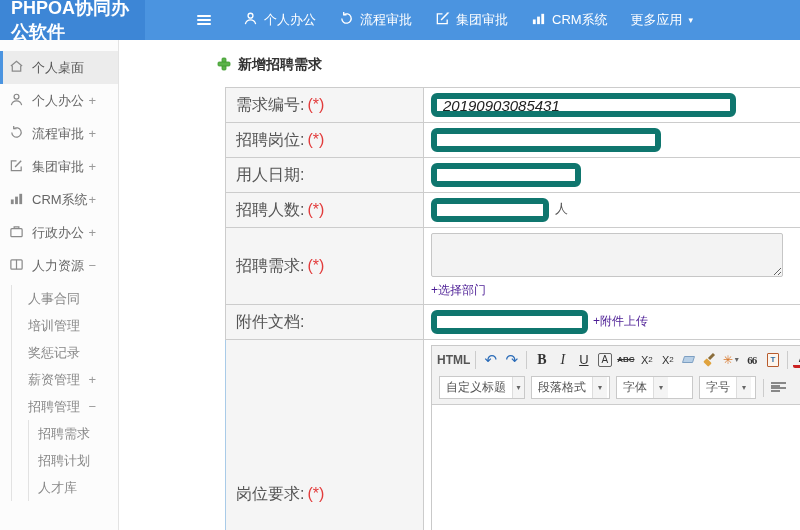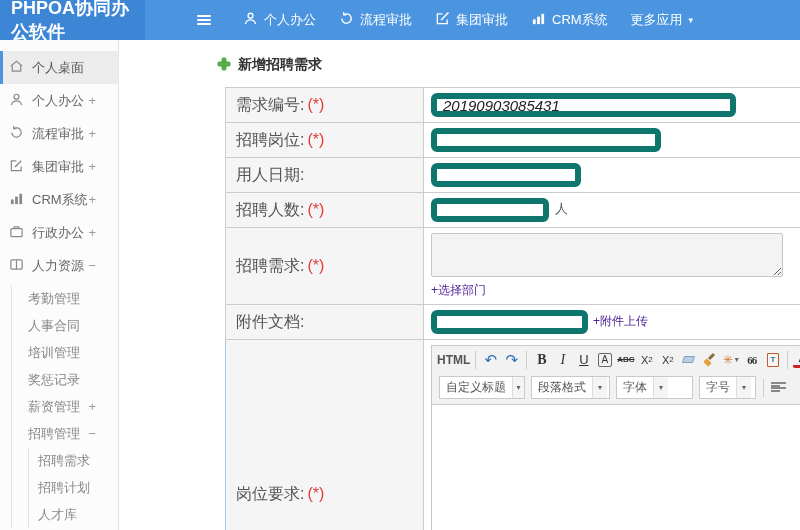--- a/index.html
+++ b/index.html
@@ -205,23 +205,20 @@
     <span><svg width="15" height="15" viewBox="0 0 16 16">
           <rect x="2" y="3" width="12" height="10" rx="1" fill="none" stroke="currentColor" stroke-width="1.3"></rect>
           <path d="M8 3v10" fill="none" stroke="currentColor" stroke-width="1.3"></path>
         </svg></span>
     <span class="lbl">人力资源</span>
     <span class="exp">−</span>
   </div>
 
   <div class="sub1">
     <div class="s-item">
-      <span class="lbl">考勤管理</span>
-    </div>
-    <div class="s-item">
       <span class="lbl">人事合同</span>
     </div>
     <div class="s-item">
       <span class="lbl">培训管理</span>
     </div>
     <div class="s-item">
       <span class="lbl">奖惩记录</span>
     </div>
     <div class="s-item">
       <span class="lbl">薪资管理</span>

